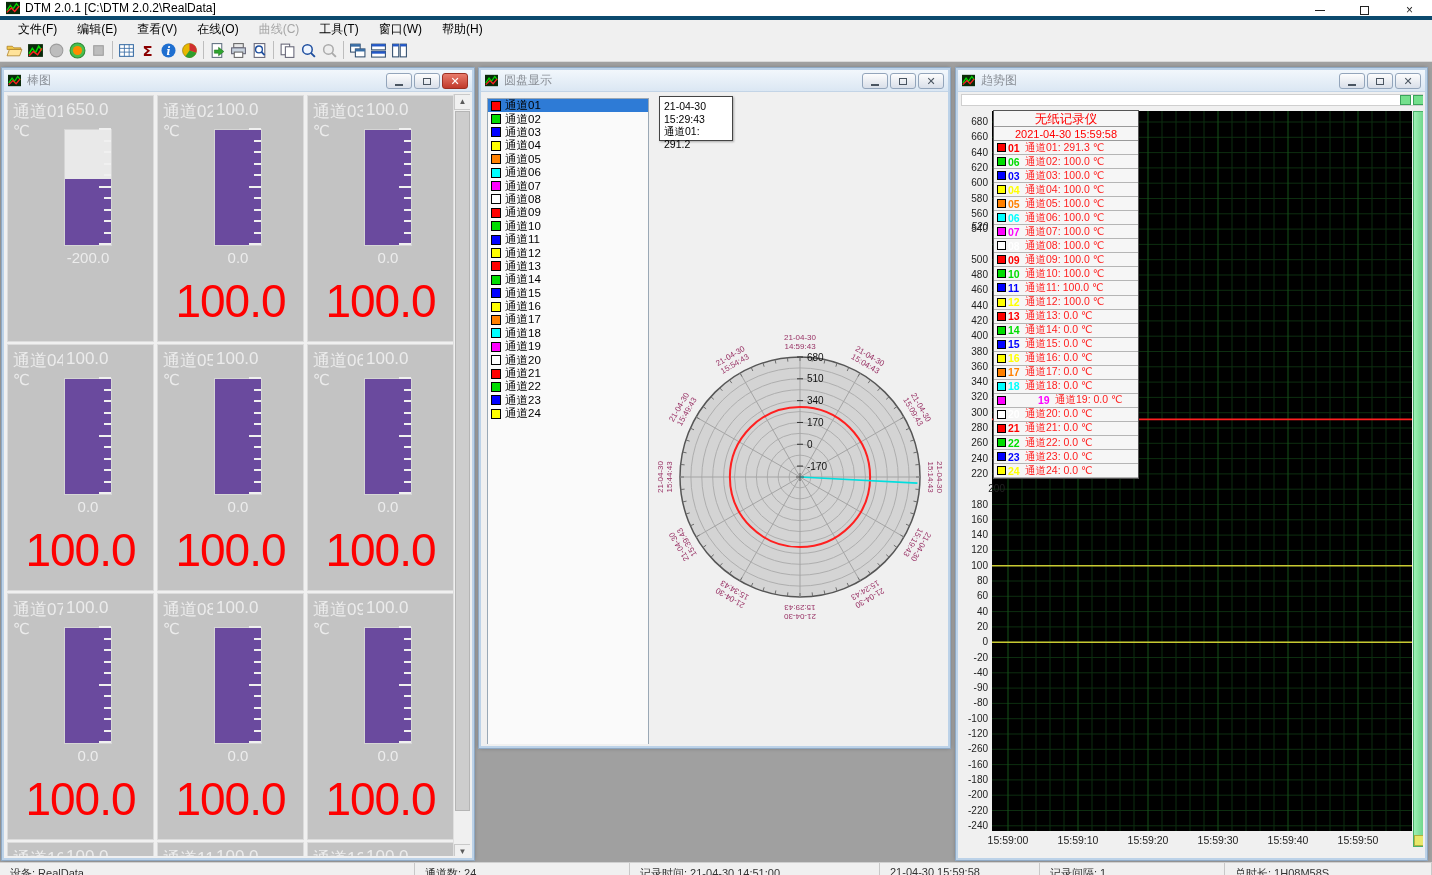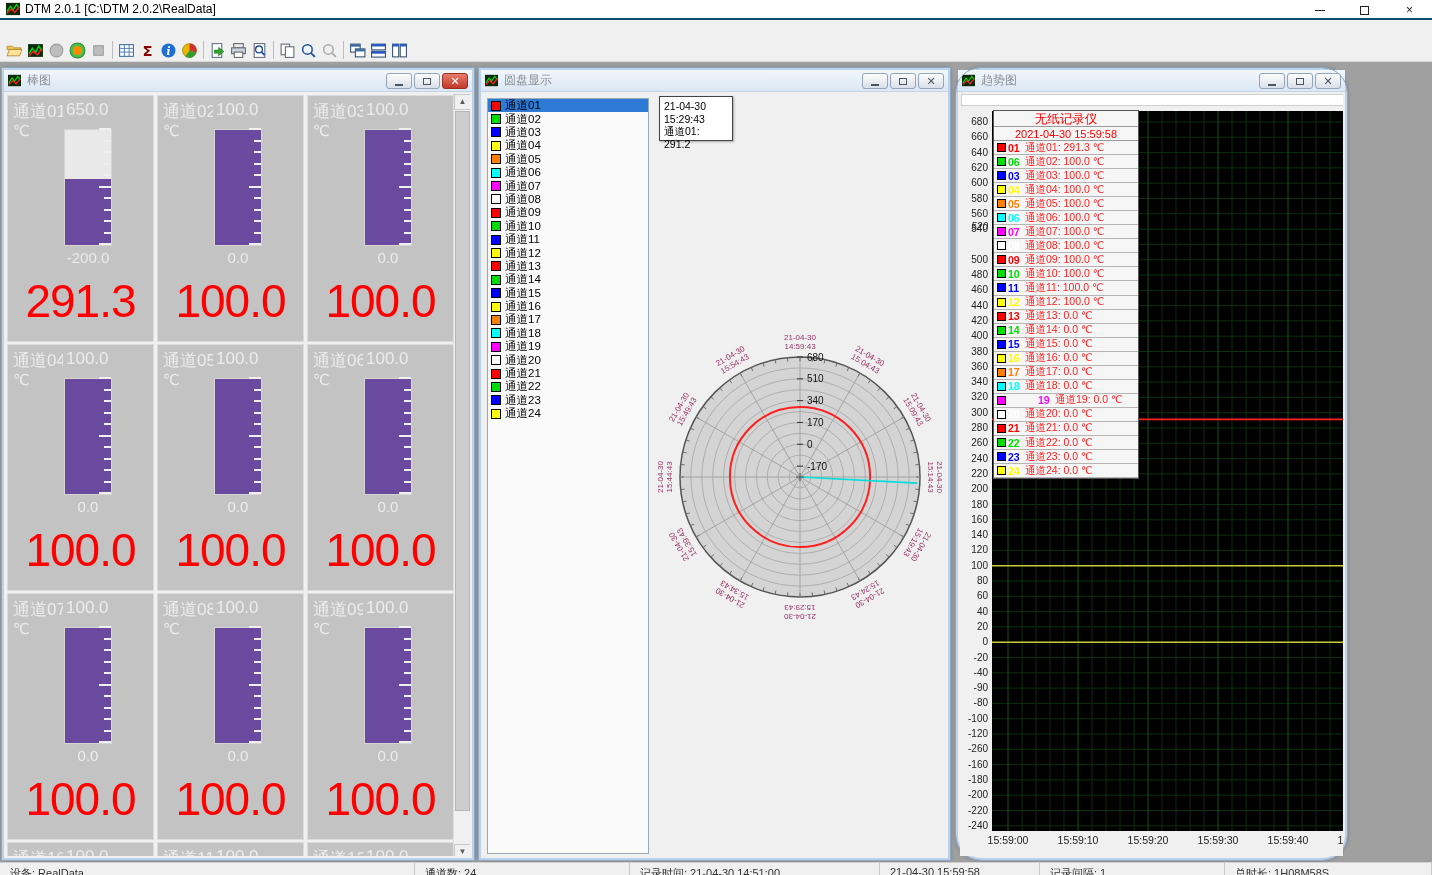--- a/index.html
+++ b/index.html
@@ -1,21 +1,21 @@
 <!DOCTYPE html>
 <html><head>
 <meta charset="utf-8">
 <style>
   * { margin:0; padding:0; box-sizing:border-box; }
   html,body { width:1432px; height:875px; overflow:hidden; }
   body { font-family:"Liberation Sans","DejaVu Sans",sans-serif; font-size:12px; background:#f0f0f0; }
   .app { position:relative; width:1432px; height:875px; background:#f0f0f0; }
 
   
-  .titlebar { position:absolute; left:0; top:0; width:100%; height:20px; background:#ffffff; display:flex; align-items:center; border-bottom:2px solid #0c4a6e;}
+  .titlebar { position:absolute; left:0; top:0; width:100%; height:20px; background:#ffffff; display:flex; align-items:center; border-bottom:4px solid #0c4a6e;}
   .titlebar .appicon { width:14px; height:14px; margin:0 5px 0 6px; }
   .titlebar .title { font-size:12px; color:#000; }
   .wincontrols { position:absolute; right:0; top:0; height:20px; display:flex; }
   .wbtn { width:45px; height:20px; display:flex; align-items:center; justify-content:center; color:#222; font-size:12px; }
   .wbtn .minbar { width:10px; height:1px; background:#222; }
   .wbtn .maxbox { width:9px; height:9px; border:1px solid #222; }
 
   
   .menubar { position:absolute; left:0; top:20px; width:100%; height:19px; background:#f0f0f0; display:flex; align-items:center; padding-left:8px; }
   .menu-item { padding:0 10px; font-size:12px; color:#000; line-height:19px; cursor:default; }
@@ -104,20 +104,30 @@
       <div class="wbtn">
           <span class="minbar"></span>
         </div>
       <div class="wbtn">
           <span class="maxbox"></span>
         </div>
       <div class="wbtn">×</div>
     </div>
   </div>
 
+  <div class="menubar">
+      <span class="menu-item">文件(F)</span>
+      <span class="menu-item">编辑(E)</span>
+      <span class="menu-item">查看(V)</span>
+      <span class="menu-item">在线(O)</span>
+      <span class="menu-item disabled">曲线(C)</span>
+      <span class="menu-item">工具(T)</span>
+      <span class="menu-item">窗口(W)</span>
+      <span class="menu-item">帮助(H)</span>
+    </div>
 
   <div class="toolbar">
       <span class="tbtn">
         <svg width="17" height="17" viewBox="0 0 16 16">
           <path d="M1 4h5l1.5 1.5H14V7H1z" fill="#f2c94c" stroke="#a87b1e" stroke-width=".7"></path>
           <path d="M1 13 3.2 7H15l-2.2 6z" fill="#ffe39a" stroke="#a87b1e" stroke-width=".7"></path>
         </svg>
       </span>
       <span class="tbtn">
         <svg width="17" height="17" viewBox="0 0 16 16">
@@ -270,21 +280,20 @@
                 <span class="btick" style="bottom:30%; width:7px;"></span>
                 <span class="btick" style="bottom:40%; width:7px;"></span>
                 <span class="btick" style="bottom:50%; width:12px;"></span>
                 <span class="btick" style="bottom:60%; width:7px;"></span>
                 <span class="btick" style="bottom:70%; width:7px;"></span>
                 <span class="btick" style="bottom:80%; width:7px;"></span>
                 <span class="btick" style="bottom:90%; width:7px;"></span>
                 <span class="btick" style="bottom:100%; width:12px;"></span>
               </span>
               <span class="bmin">-200.0</span>
-              <span class="bval">291.3</span>
             </div>
             <div class="bcell" style="left: 151px; top: 1px;">
               <span class="bname">通道02</span>
               <span class="bmax">100.0</span>
               <span class="bunit">℃</span>
               <span class="btrack">
                 <span class="bfill" style="height:100%;"></span>
                 <span class="btick" style="bottom:0%; width:12px;"></span>
                 <span class="btick" style="bottom:10%; width:7px;"></span>
                 <span class="btick" style="bottom:20%; width:7px;"></span>
@@ -461,21 +470,21 @@
             </div>
           </div>
         <div class="vscroll">
           <div class="varrow" style="top:0;">▲</div>
           <div class="vthumb" style="top:17px; height:700px;"></div>
           <div class="varrow" style="bottom:0;">▼</div>
         </div>
       </div>
     </div>
 
-    <div class="child" style="left:479px; top:6px; width:471px; height:792px;">
+    <div class="child" style="left:479px; top:6px; width:471px; height:680px;">
       <div class="ctitle">
         <span class="cicon">
           <svg width="13" height="13" viewBox="0 0 16 16">
               <rect x="0" y="1" width="16" height="14" fill="#0a2a0a"></rect>
               <polyline points="1,11 5,5 8,9 12,3 15,7" stroke="#00dd00" stroke-width="1.5" fill="none"></polyline>
               <polyline points="1,13 6,8 10,12 15,6" stroke="#ff2020" stroke-width="1.5" fill="none"></polyline>
             </svg>
         </span>
         <span class="ctext">圆盘显示</span>
         <div class="cbtns">
@@ -739,21 +748,21 @@
               </g>
               <circle cx="160" cy="160" r="70.11336898395722" fill="none" stroke="#ff2020" stroke-width="2"></circle>
               <line x1="160" y1="160" x2="277.43883328713787" y2="166.1547084541702" stroke="#00dede" stroke-width="1.6"></line>
               <line x1="156" y1="160" x2="164" y2="160" stroke="#555"></line>
               <line x1="160" y1="156" x2="160" y2="164" stroke="#555"></line>
             </svg>
         </div>
       </div>
     </div>
 
-    <div class="child" style="left:956px; top:6px; width:391px; height:792px;border-radius:25px;">
+    <div class="child" style="left:956px; top:6px; width:471px; height:792px;">
       <div class="ctitle">
         <span class="cicon">
           <svg width="13" height="13" viewBox="0 0 16 16">
               <rect x="0" y="1" width="16" height="14" fill="#0a2a0a"></rect>
               <polyline points="1,11 5,5 8,9 12,3 15,7" stroke="#00dd00" stroke-width="1.5" fill="none"></polyline>
               <polyline points="1,13 6,8 10,12 15,6" stroke="#ff2020" stroke-width="1.5" fill="none"></polyline>
             </svg>
         </span>
         <span class="ctext">趋势图</span>
         <div class="cbtns">
@@ -997,21 +1006,21 @@
           <span class="trend-ylab" style="left: 0px; top: 236.2px;">400</span>
           <span class="trend-ylab" style="left: 0px; top: 251.5px;">380</span>
           <span class="trend-ylab" style="left: 0px; top: 266.8px;">360</span>
           <span class="trend-ylab" style="left: 0px; top: 282.1px;">340</span>
           <span class="trend-ylab" style="left: 0px; top: 297.4px;">320</span>
           <span class="trend-ylab" style="left: 0px; top: 312.7px;">300</span>
           <span class="trend-ylab" style="left: 0px; top: 328px;">280</span>
           <span class="trend-ylab" style="left: 0px; top: 343.3px;">260</span>
           <span class="trend-ylab" style="left: 0px; top: 358.6px;">240</span>
           <span class="trend-ylab" style="left: 0px; top: 373.9px;">220</span>
-          <span class="trend-ylab" style="left: 0px; top: 389.2px;">200</span>
+          <span class="trend-ylab" style="left: 17px; top: 389.2px;">200</span>
           <span class="trend-ylab" style="left: 0px; top: 404.5px;">180</span>
           <span class="trend-ylab" style="left: 0px; top: 419.8px;">160</span>
           <span class="trend-ylab" style="left: 0px; top: 435.1px;">140</span>
           <span class="trend-ylab" style="left: 0px; top: 450.4px;">120</span>
           <span class="trend-ylab" style="left: 0px; top: 465.7px;">100</span>
           <span class="trend-ylab" style="left: 0px; top: 481px;">80</span>
           <span class="trend-ylab" style="left: 0px; top: 496.3px;">60</span>
           <span class="trend-ylab" style="left: 0px; top: 511.6px;">40</span>
           <span class="trend-ylab" style="left: 0px; top: 526.9px;">20</span>
           <span class="trend-ylab" style="left: 0px; top: 542.2px;">0</span>

